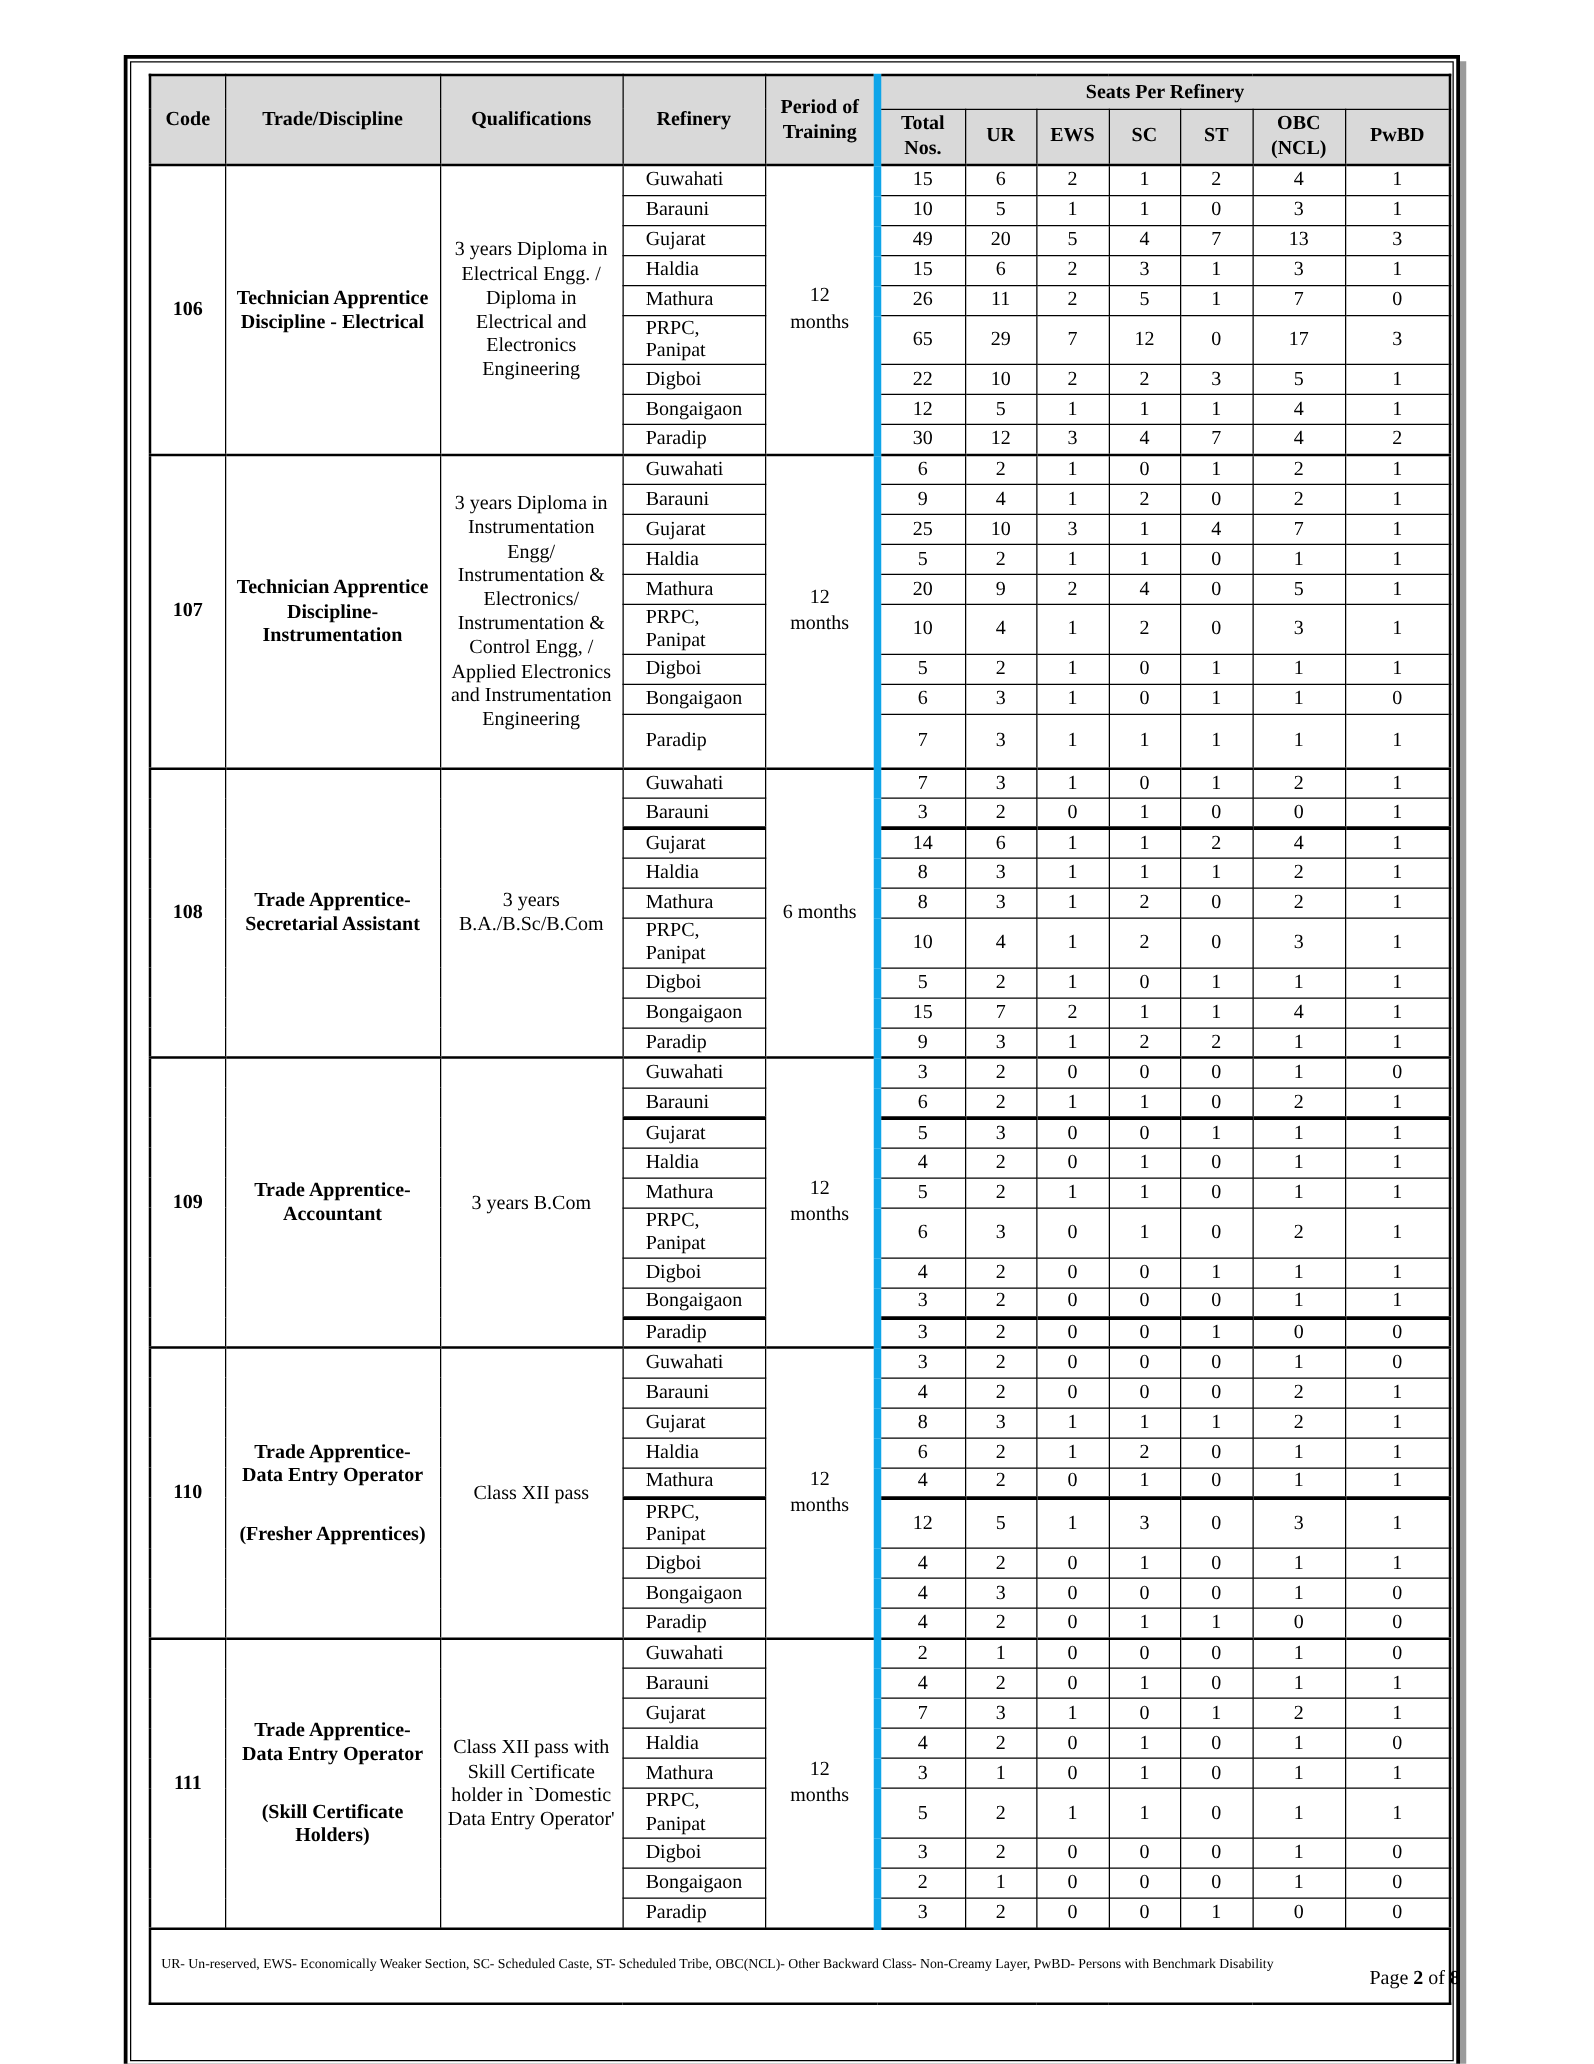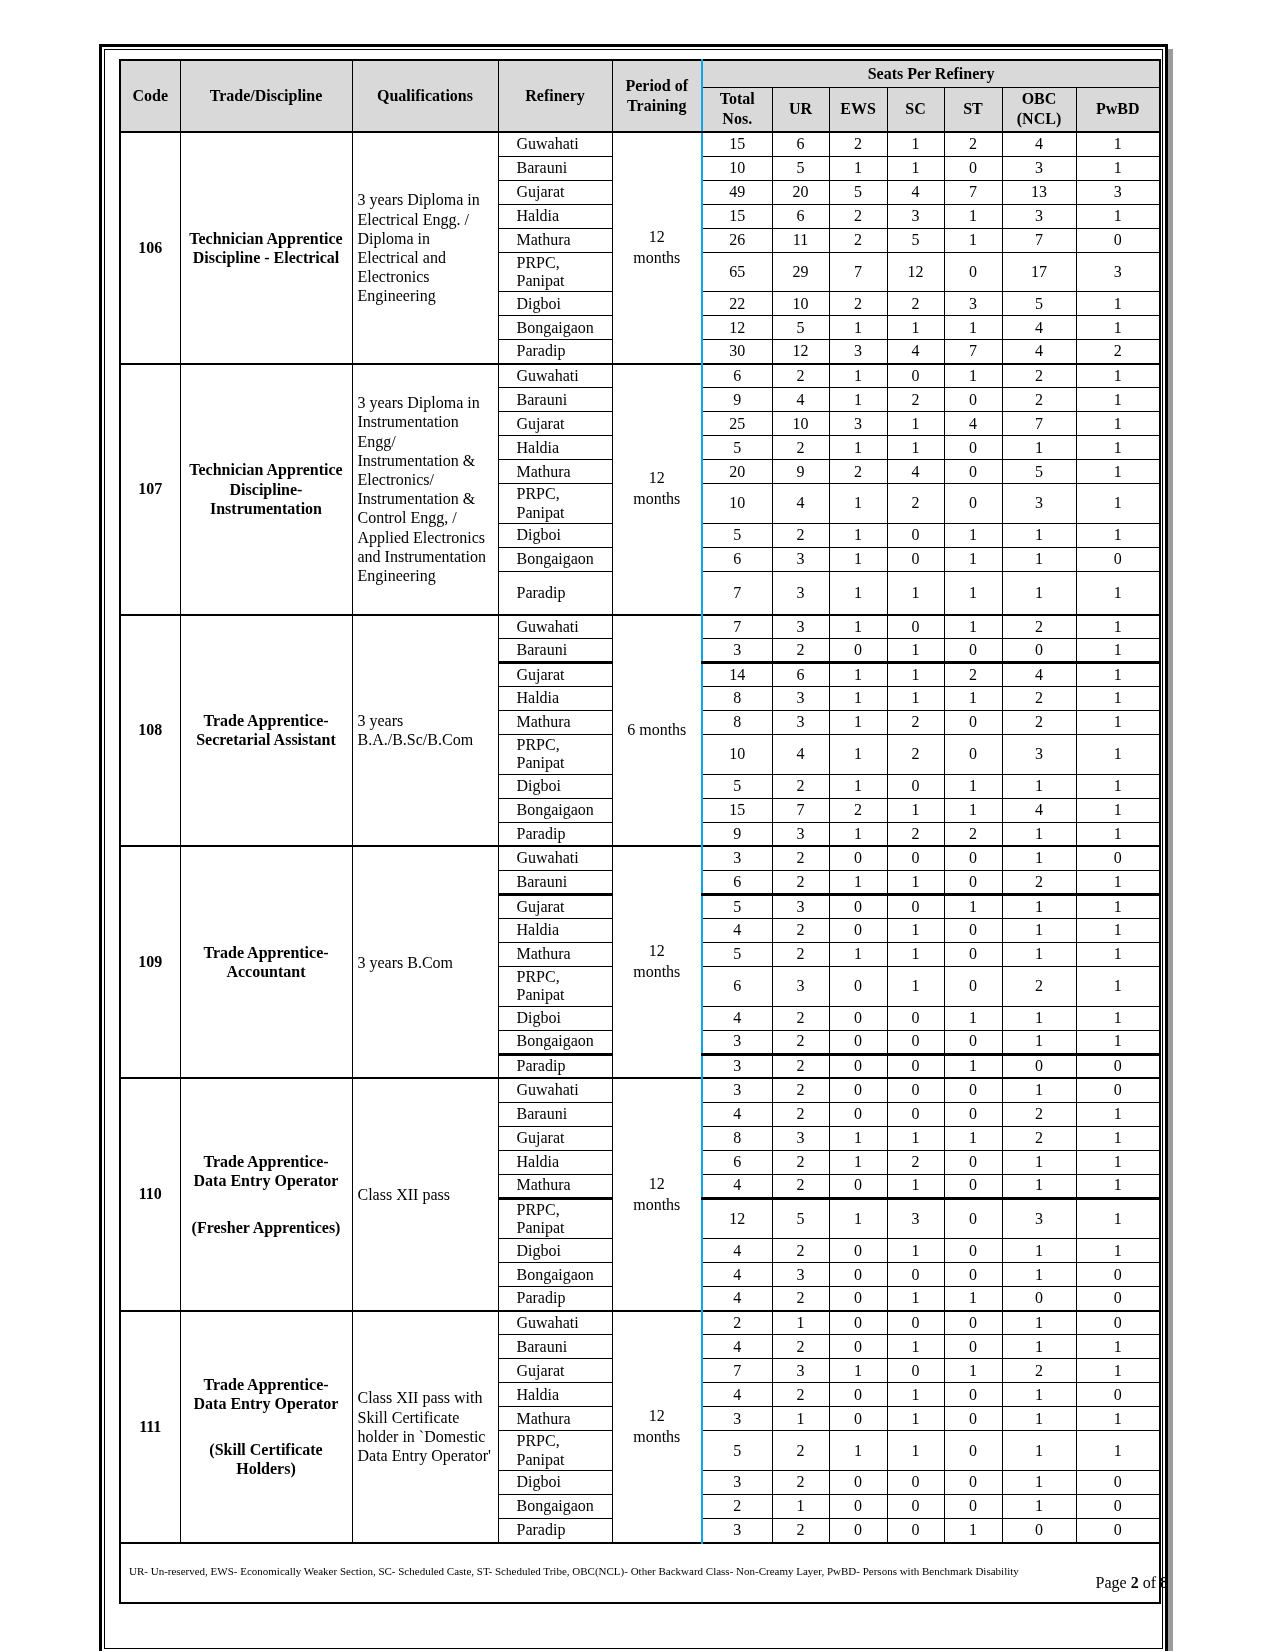--- a/index.html
+++ b/index.html
@@ -34,26 +34,26 @@
     background: #d9d9d9;
     font-weight: bold;
     font-size: 16px;
     text-align: center;
     vertical-align: middle;
     line-height: 1.25;
   }
   tr.group-row th.group { height: 27px; }
   tr.sub th { height: 45px; border-bottom: 2px solid #000; }
   th.span-h { border-bottom: 2px solid #000; }
-  .seats-start { border-left: 2px solid #0ea5e9; }
+  .seats-start { border-left: 6px solid #0ea5e9; }
   td { font-size: 16px; vertical-align: middle; line-height: 1.15; }
   .code-cell { font-weight: bold; text-align: center; }
   .trade-cell { font-weight: bold; text-align: center; padding: 2px 6px; line-height: 1.2; }
   .trade-note { margin-top: 27px; }
-  .qual-cell { padding: 2px 5px; line-height: 1.2; }
+  .qual-cell { text-align: center; padding: 2px 5px; line-height: 1.2; }
   .refinery-cell { text-align: left; padding: 1px 2px 1px 18px; height: 24px; }
   .period-cell { text-align: center; }
   .period-text { display: inline-block; width: 60px; line-height: 1.3; }
   .seat-cell { text-align: center; height: 24px; }
   tr.section-start td { border-top: 2px solid #000; }
   tr.rule-after td { border-bottom: 3px solid #000; }
   tr.tall-row .refinery-cell, tr.tall-row .seat-cell { height: 43px; }
   tr.footnote-row td {
     border-top: 2px solid #000;
     font-size: 11px;

